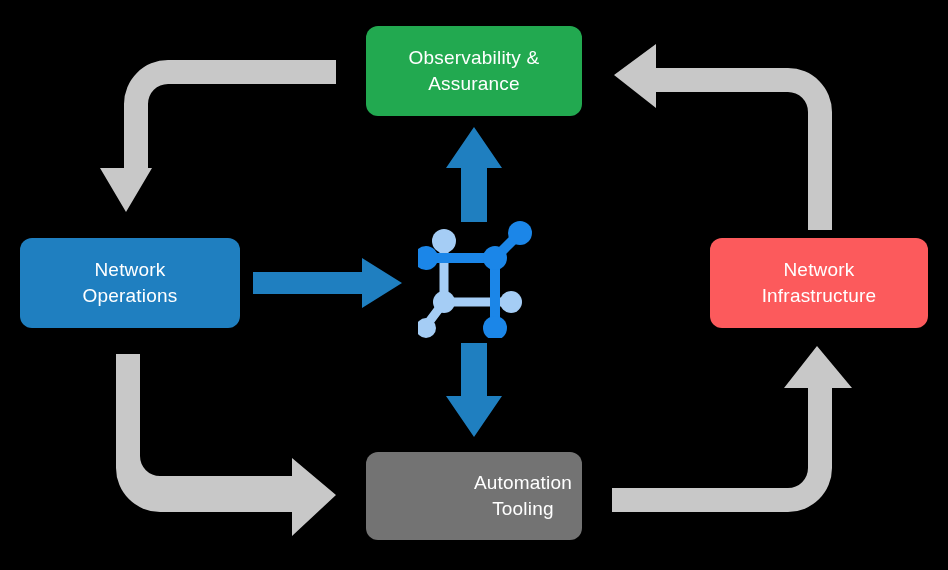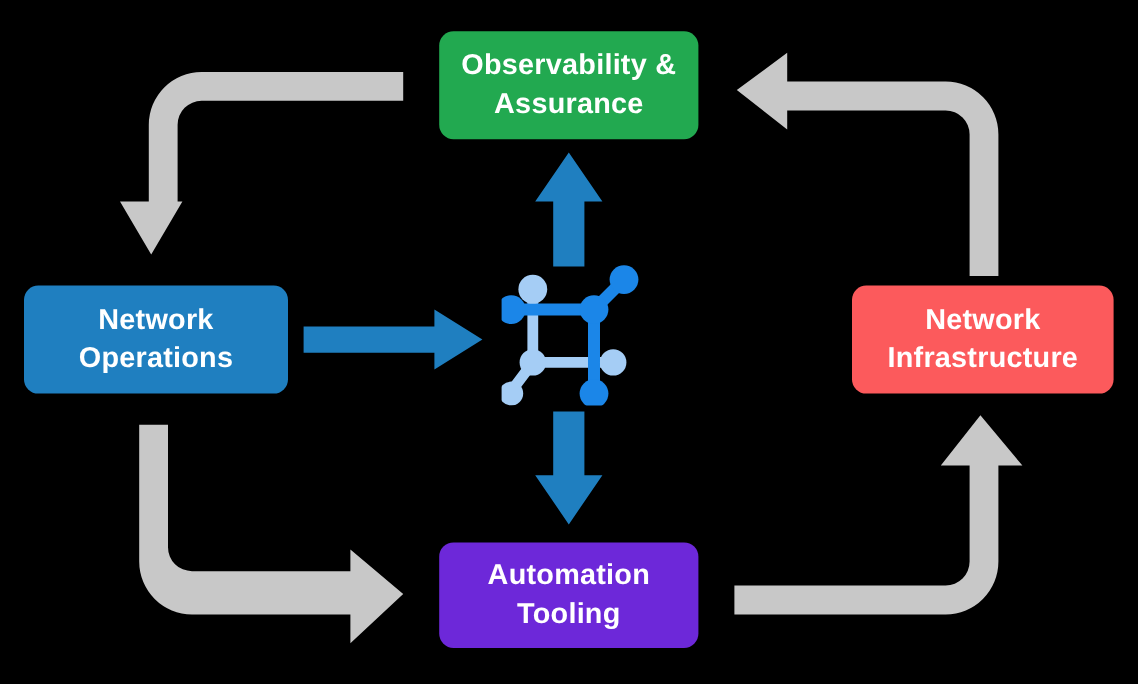--- a/index.html
+++ b/index.html
@@ -22,23 +22,23 @@
     height: 570px;
   }
   .node-box {
     position: absolute;
     display: flex;
     align-items: center;
     justify-content: center;
     text-align: center;
     border-radius: 12px;
     color: #ffffff;
-    font-size: 24px;
+    font-size: 19px;
     line-height: 1.35;
-    font-weight: 700;
+    font-weight: 400;
     letter-spacing: 0.2px;
     box-sizing: border-box;
     padding: 6px 10px;
   }
   .node-label {
     display: block;
     white-space: pre-line;
   }
   #box-observability {
     left: 366px; top: 26px;
@@ -135,18 +135,18 @@
   <div class="node-box" id="box-network-operations" style="background: rgb(31, 127, 192); color: rgb(255, 255, 255);">
     <span class="node-label">Network
 Operations</span>
   </div>
 
   <div class="node-box" id="box-network-infrastructure" style="background: rgb(252, 90, 92); color: rgb(255, 255, 255);">
     <span class="node-label">Network
 Infrastructure</span>
   </div>
 
-  <div class="node-box" id="box-automation-tooling" style="background: #6d28d9; color: rgb(255, 255, 255);">
+  <div class="node-box" id="box-automation-tooling" style="background: #737373; color: rgb(255, 255, 255); justify-content: flex-end;">
     <span class="node-label">Automation
 Tooling</span>
   </div>
 
 </div>
 
 </body></html>

